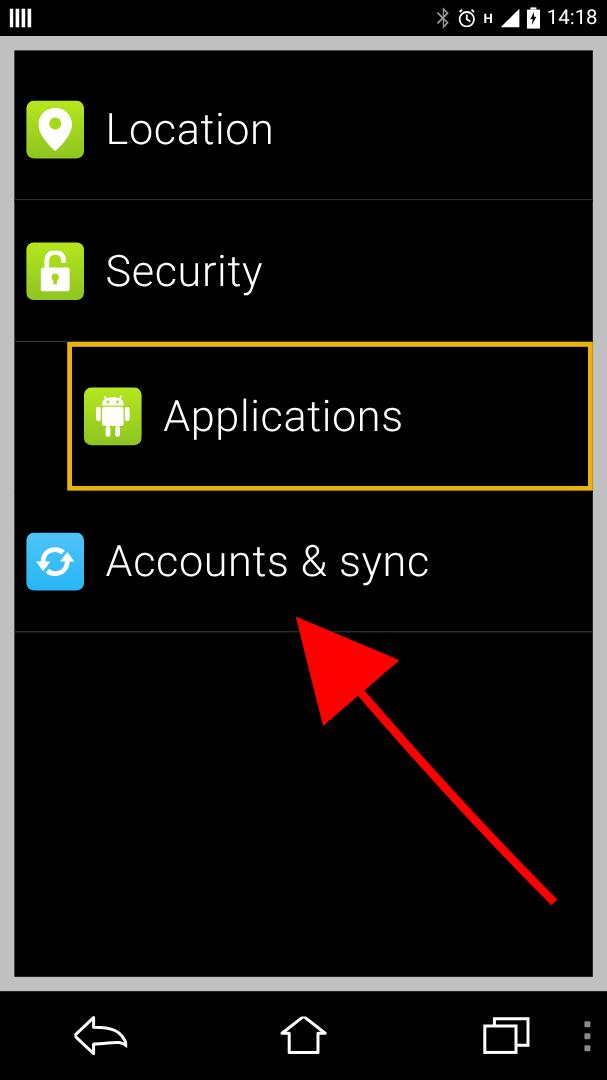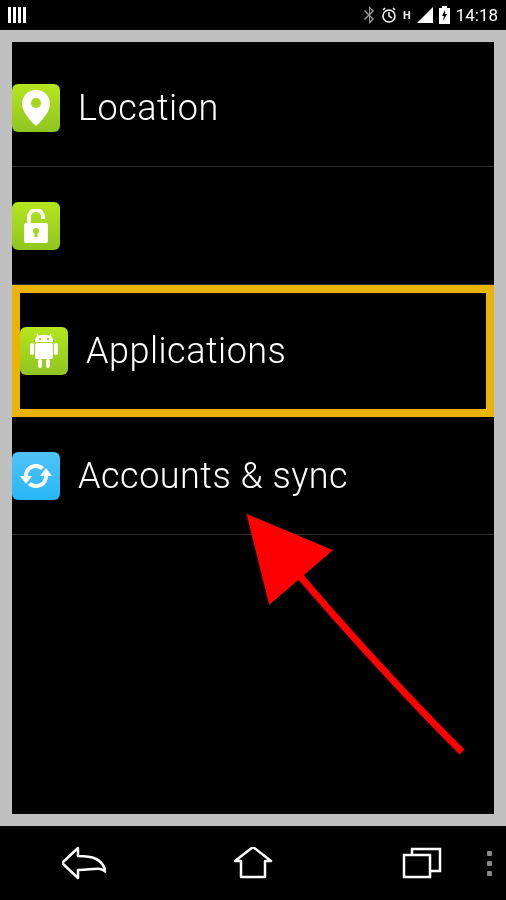--- a/index.html
+++ b/index.html
@@ -42,21 +42,21 @@
     }
     .settings-area {
       background: #000;
       width: 100%;
       height: 100%;
       position: relative;
     }
     .settings-item {
       display: flex;
       align-items: center;
-      padding: 34px 0;
+      padding: 34px 10px;
       border-top: 1px solid #000;
       border-bottom: 1px solid #333;
       gap: 18px;
       position: relative;
     }
     .settings-item:first-child {
       border-top: none;
       padding-top: 42px;
     }
     .icon-box {
@@ -70,21 +70,22 @@
     }
     .icon-green { background: linear-gradient(#b5e61d,#8ec521); }
     .icon-blue { background: linear-gradient(#4fc3f7,#29b6f6); }
     .item-label {
       color: #fff;
       font-size: 36px;
       font-weight: 300;
       letter-spacing: 0.5px;
     }
     .highlight-box {
-      border: 8px solid #eab308;
+      border: 4px solid #eab308;
+      margin-left: 44px;
     }
     .arrow-annotation {
       position: absolute;
       top: 410px;
       left: 190px;
       width: 280px;
       height: 320px;
       pointer-events: none;
     }
     .nav-bar {
@@ -168,20 +169,21 @@
 
     <div class="settings-item">
       <div class="icon-box icon-green">
         <svg width="28" height="34" viewBox="0 0 28 34">
             <rect x="2" y="14" width="24" height="20" rx="2" fill="#fff"></rect>
             <path d="M7 14 L7 8 C7 4 10 1 14 1 C18 1 21 4 21 8 L21 10" fill="none" stroke="#fff" stroke-width="4"></path>
             <circle cx="14" cy="22" r="3" fill="#a4d818"></circle>
             <rect x="12.5" y="22" width="3" height="6" fill="#a4d818"></rect>
           </svg>
       </div>
+      <span class="item-label">Security</span>
     </div>
 
     <div class="settings-item highlight-box">
       <div class="icon-box icon-green">
         <svg width="34" height="38" viewBox="0 0 34 38">
             <path d="M10 2 L12 6 M24 2 L22 6" stroke="#fff" stroke-width="1.5"></path>
             <path d="M8 8 C8 5 12 3 17 3 C22 3 26 5 26 8 L26 10 L8 10 Z" fill="#fff"></path>
             <circle cx="13" cy="7" r="1.2" fill="#a4d818"></circle>
             <circle cx="21" cy="7" r="1.2" fill="#a4d818"></circle>
             <rect x="8" y="11" width="18" height="16" rx="2" fill="#fff"></rect>

